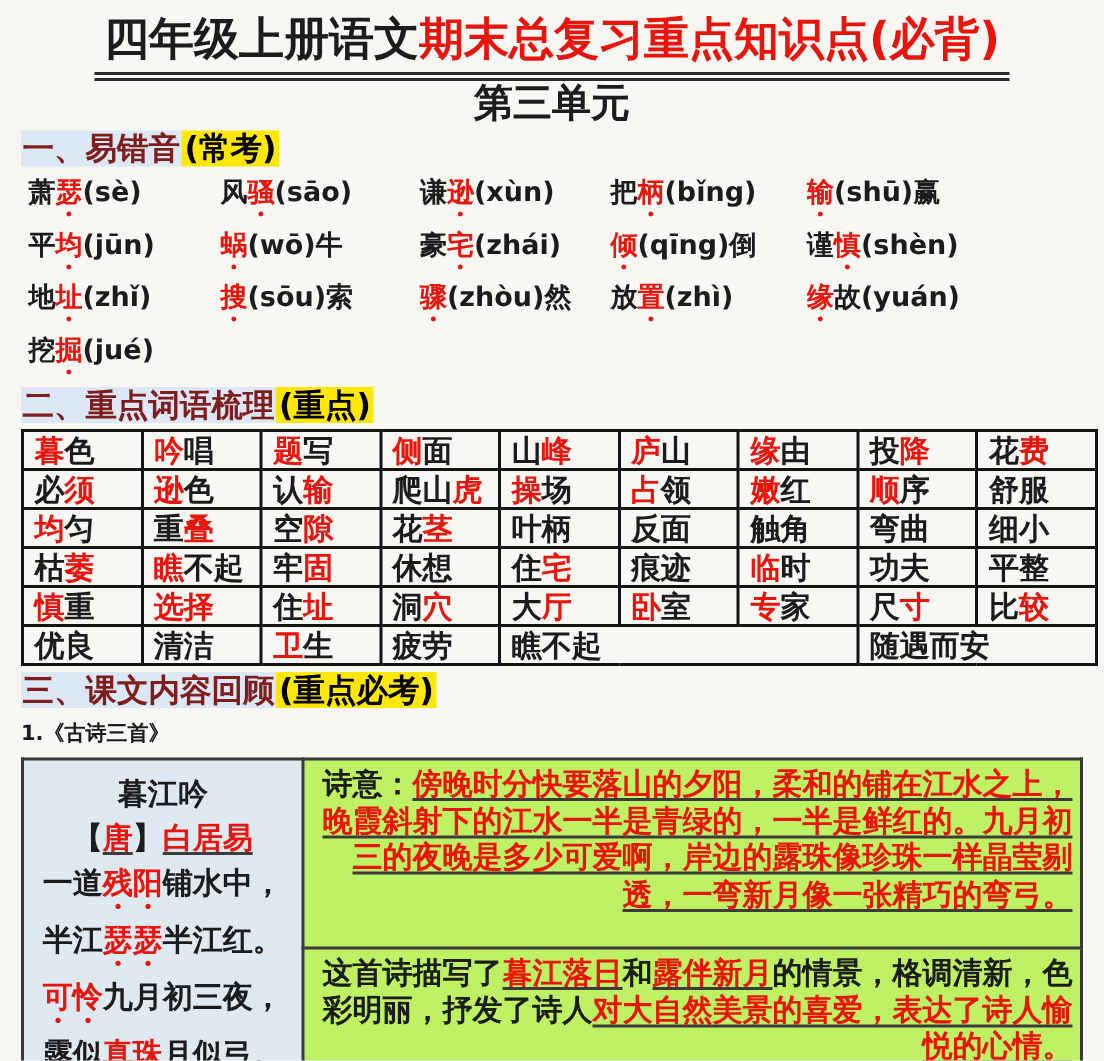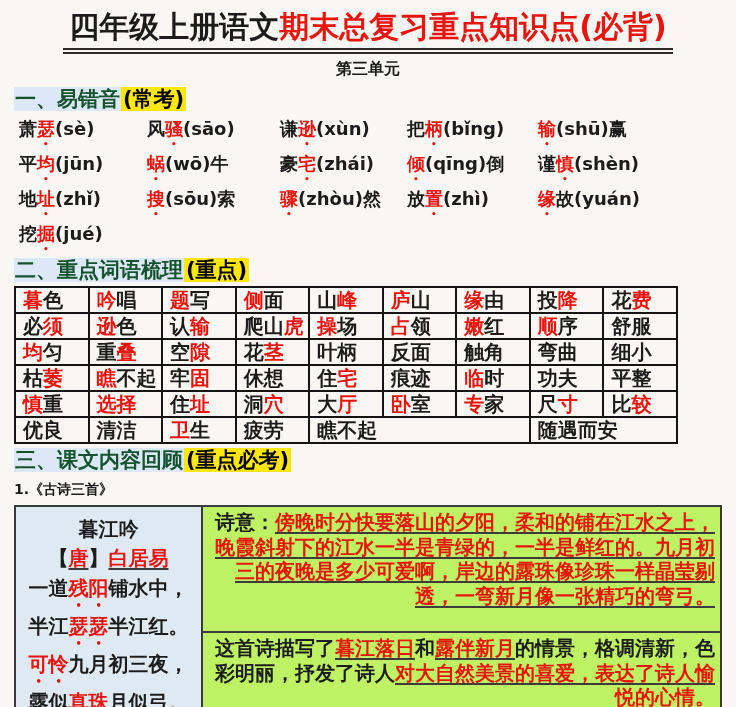--- a/index.html
+++ b/index.html
@@ -8,44 +8,44 @@
     font-family:"DejaVu Sans","Liberation Sans",sans-serif;
     color:#1c1c1c; font-weight:bold; }
   .page { padding:8px 14px 0 14px; }
 
   
   .title-wrap { text-align:center; }
   .doc-title { display:inline-block; font-size:30px; font-weight:bold;
     border-bottom:6px double #2a2a2a; padding:0 6px 2px 6px; line-height:38px; }
   .red { color:#e8150c; }
 
-  .subtitle { text-align:center; font-size:16px; font-weight:bold; line-height:28px; margin-top:1px; }
+  .subtitle { text-align:center; font-size:26px; font-weight:bold; line-height:28px; margin-top:1px; }
 
   
   .sec-head { font-size:21px; line-height:27px; margin-top:3px; white-space:nowrap; }
-  .sec-label { color:#14532d; background:#dce8f5; padding:0 1px; }
+  .sec-label { color:#7f1d1d; background:#dce8f5; padding:0 1px; }
   .sec-tag { color:#000000; background:#ffe70a; padding:0 2px; }
 
   
   .py-grid { display:grid; grid-template-columns:128px 133px 127px 131px auto;
     font-size:18px; line-height:29px; padding-left:5px; margin-top:1px; }
   .py-item { white-space:nowrap; }
 
   
   .rd { color:#e8150c;
     -webkit-text-emphasis:filled dot #e8150c; -webkit-text-emphasis-position:under left;
     text-emphasis:filled dot #e8150c; text-emphasis-position:under left; }
   
   .r { color:#e8150c; }
   
   .ru { color:#e8150c; text-decoration:underline; text-decoration-color:#3c3c3c;
     text-decoration-thickness:2px; text-underline-offset:3px; }
 
   
-  .word-table { border-collapse:collapse; width:664px; table-layout:fixed;
+  .word-table { border-collapse:collapse; width:718px; table-layout:fixed;
     font-size:20px; font-weight:bold; margin-top:2px; }
   .word-table td { border:2px solid #141414; height:26px; line-height:24px;
     padding:0 0 0 7px; white-space:nowrap; overflow:hidden; }
 
   .lesson-heading { font-size:14px; line-height:27px; margin-top:2px; }
 
   
   .poem-table { border-collapse:collapse; width:708px; font-size:20px;
     font-weight:bold; margin-top:2px; }
   .poem-table td { border:2px solid #3a3a3a; vertical-align:top; }

